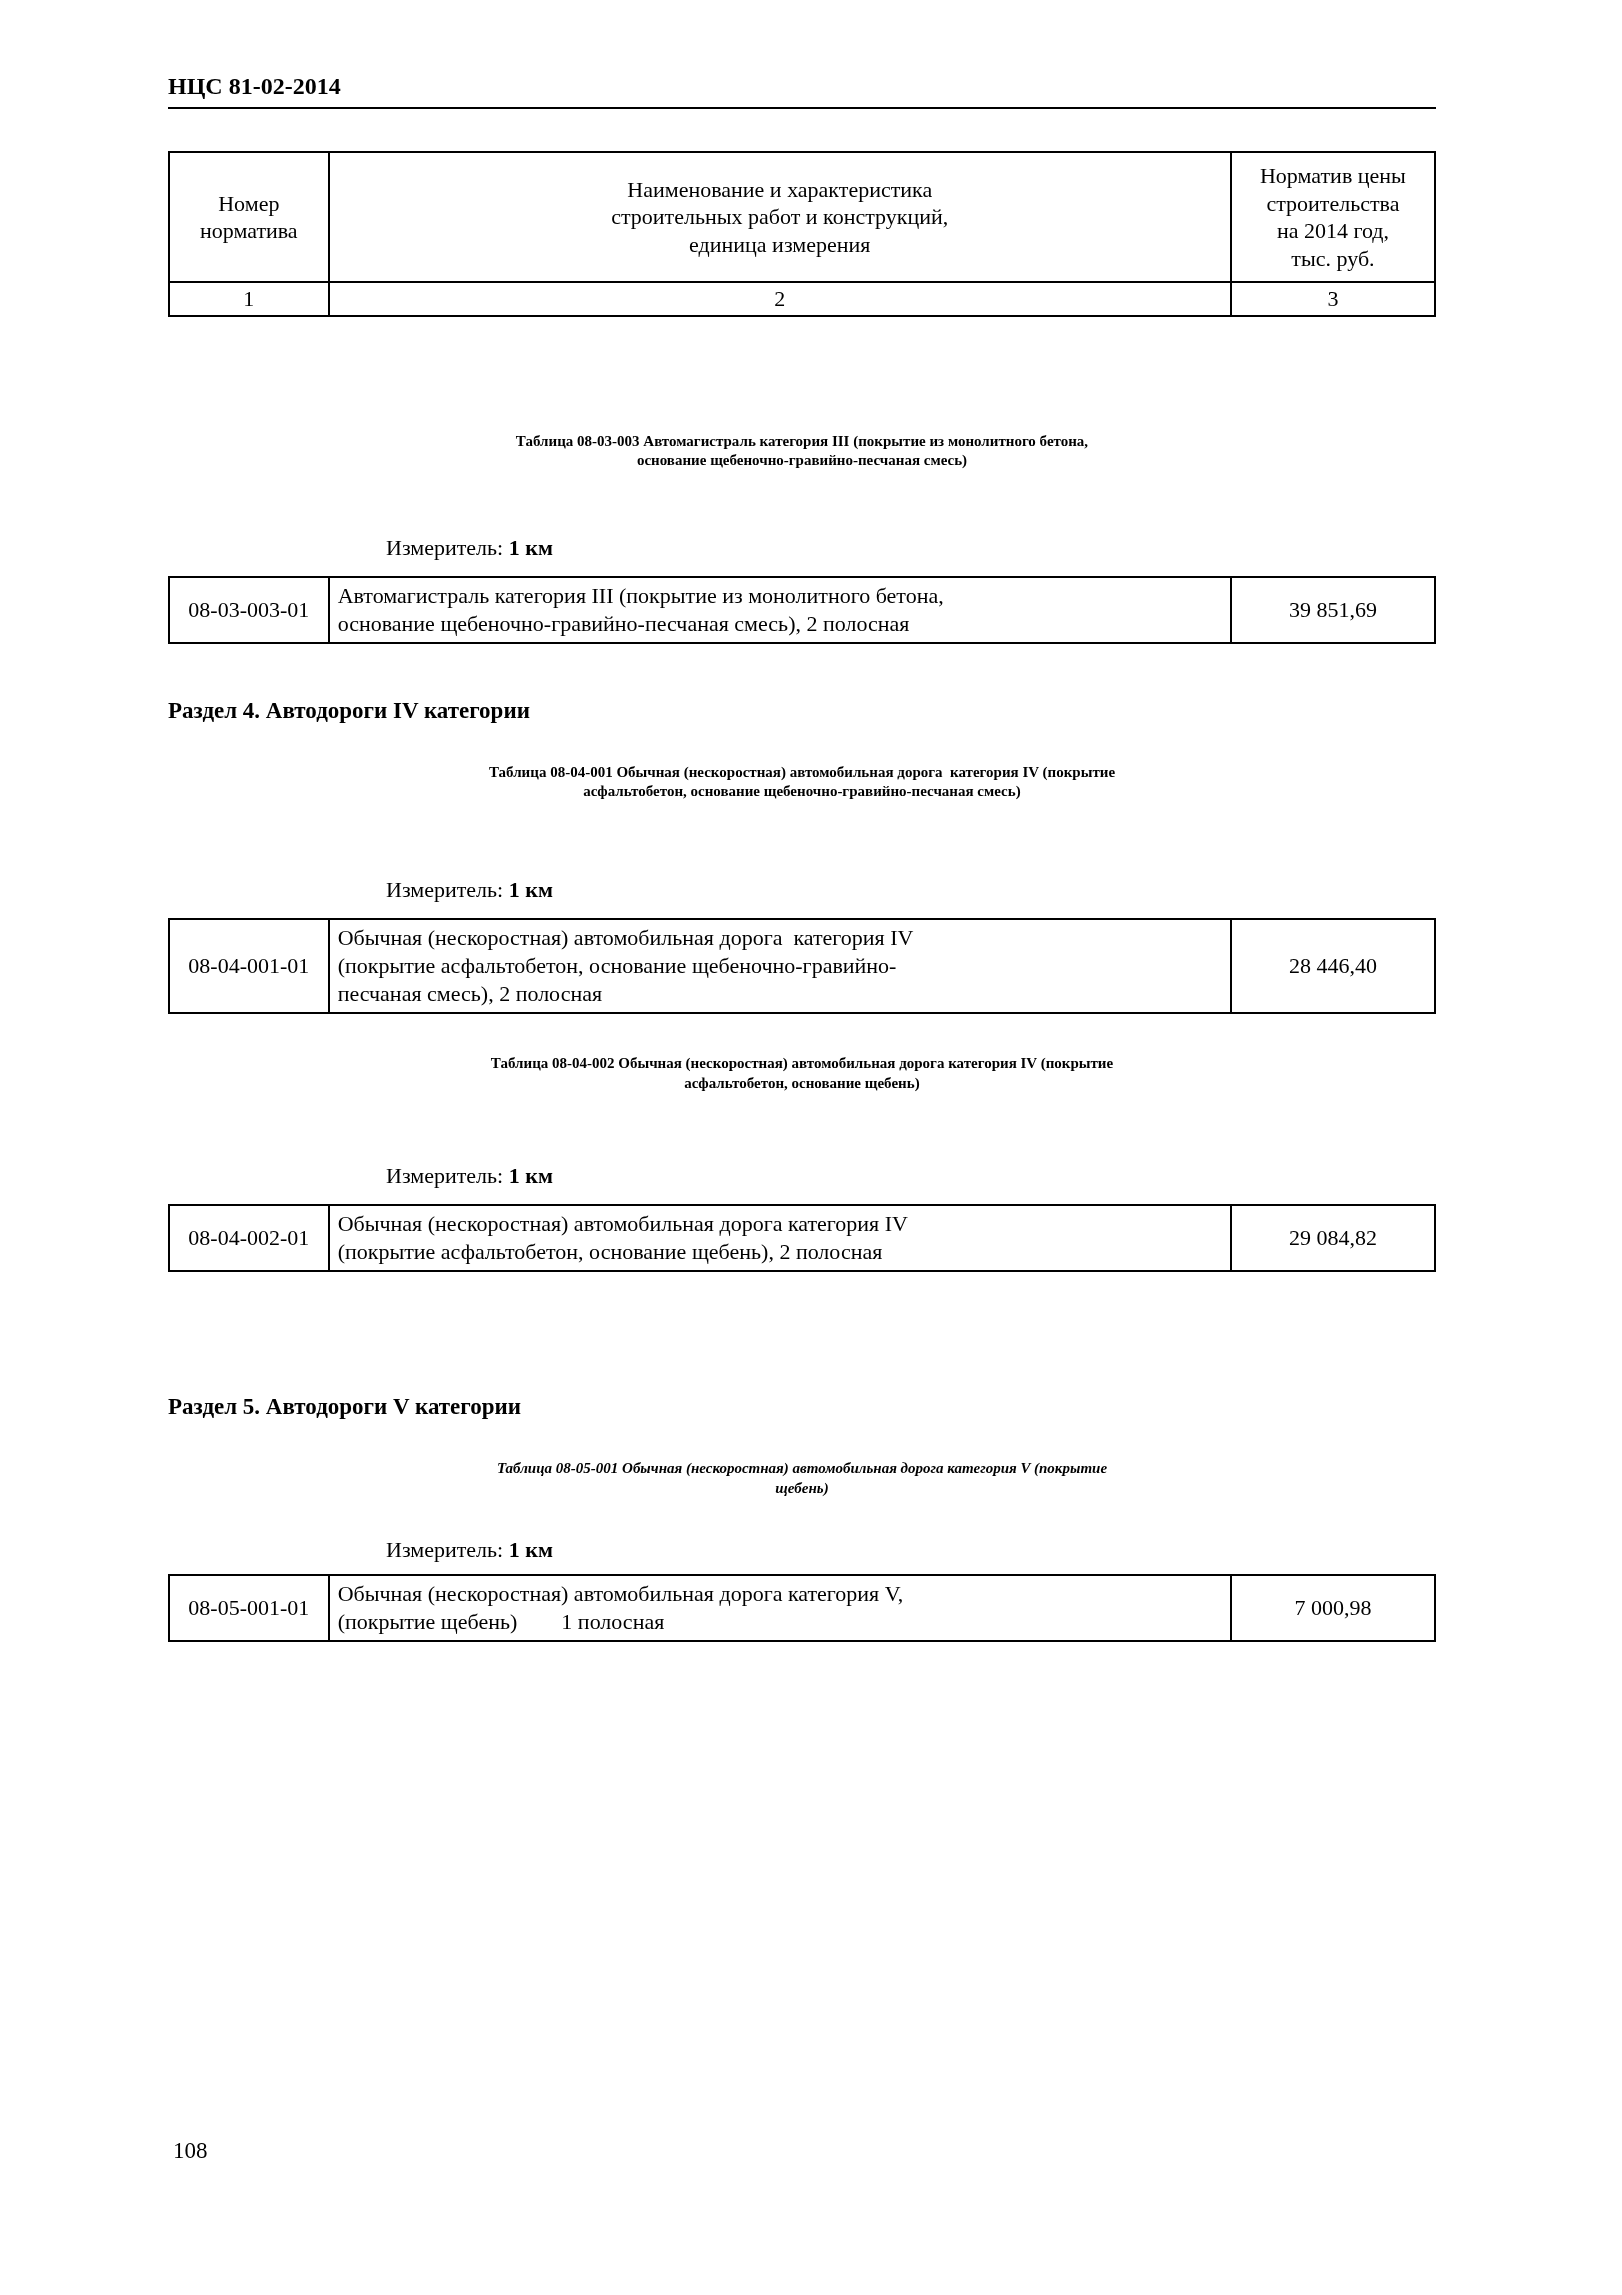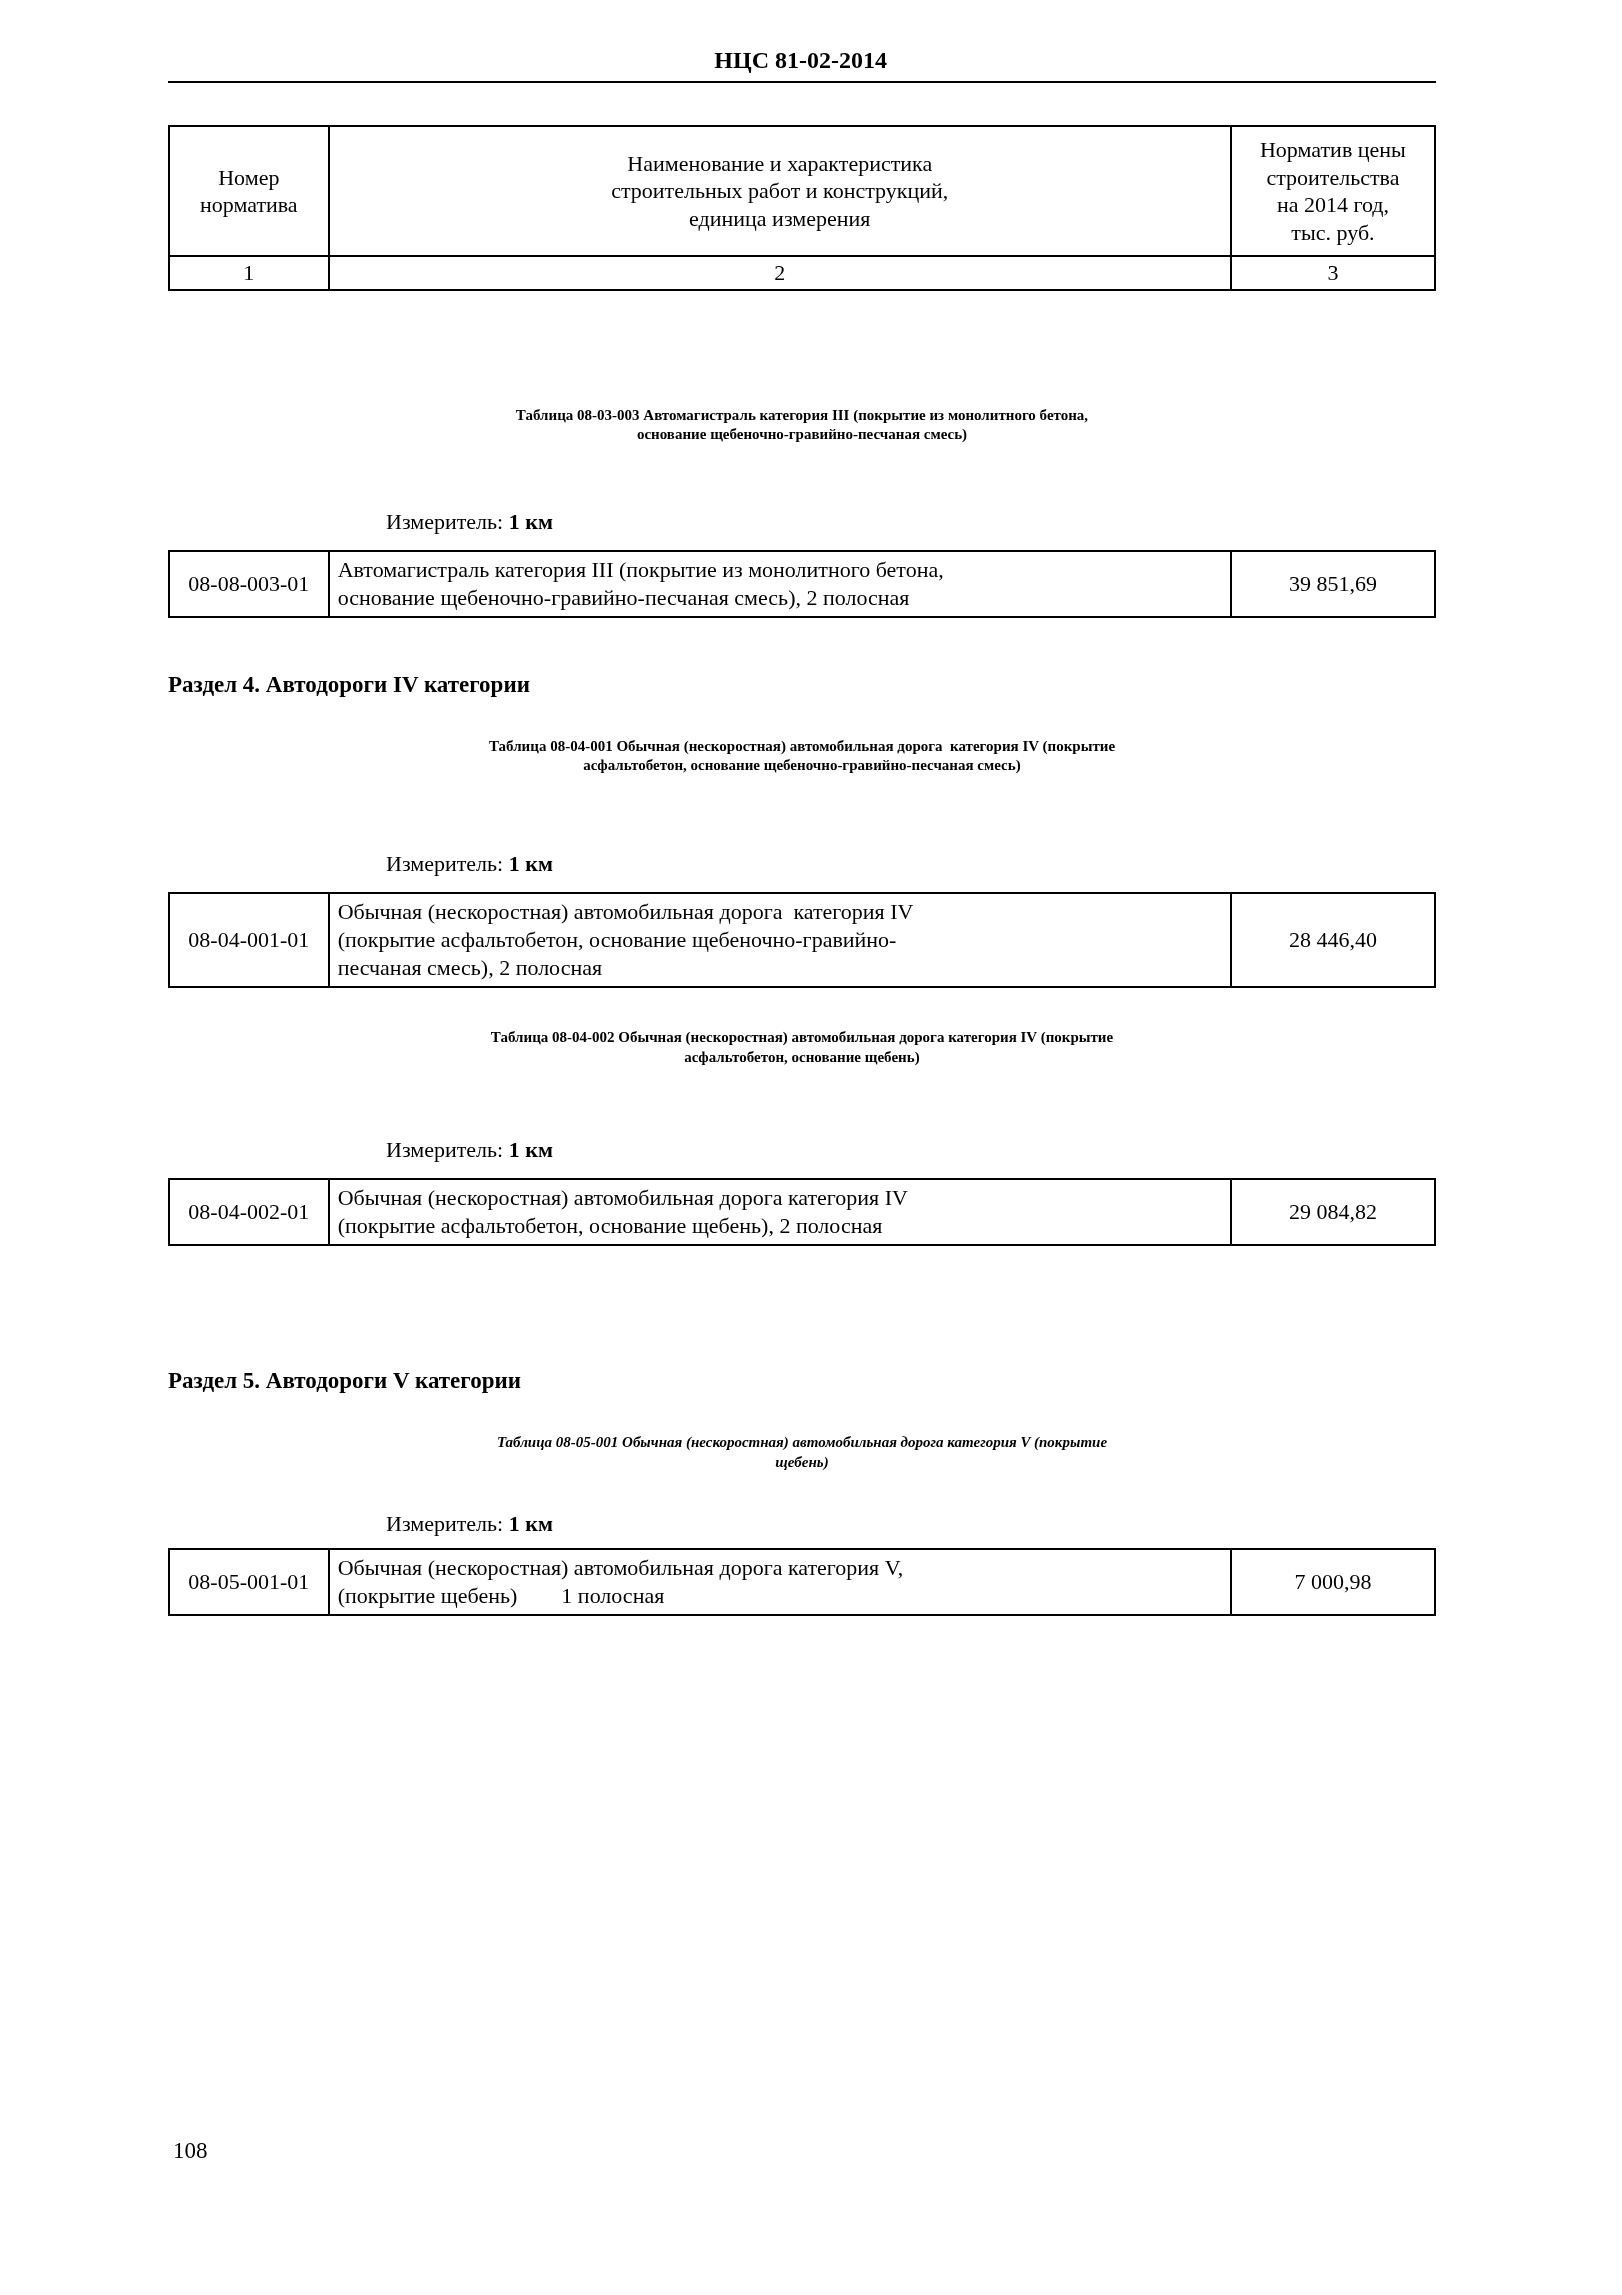--- a/index.html
+++ b/index.html
@@ -18,24 +18,24 @@
   .content {
     position: absolute;
     left: 168px;
     top: 0;
     width: 1268px;
   }
   .pre { white-space: pre-wrap; }
 
   
   .doc-header {
-    padding-top: 47px;
+    padding-top: 73px;
     padding-bottom: 6.7px;
     border-bottom: 2.7px solid #000;
-    text-align: center;
+    text-align: left;
   }
   .doc-header span {
     font-weight: bold;
     font-size: 24px;
     padding-right: 2.7px;
   }
 
   
   table { border-collapse: collapse; width: 1268px; table-layout: fixed; }
   td { border: 2px solid #000; vertical-align: middle; }
@@ -124,21 +124,21 @@
 
     <div class="tbl-title b1-title pre">Таблица 08-03-003 Автомагистраль категория III (покрытие из монолитного бетона,
 основание щебеночно-гравийно-песчаная смесь)</div>
     <div class="measure b1-measure">
       <span>Измеритель:</span>
       <span class="mv">1 км</span>
     </div>
     <table class="data-table">
       <tbody>
         <tr>
-          <td class="col-code cell-code">08-08-003-01</td>
+          <td class="col-code cell-code">08-03-003-01</td>
           <td class="col-desc cell-desc pre">Автомагистраль категория III (покрытие из монолитного бетона,
 основание щебеночно-гравийно-песчаная смесь), 2 полосная</td>
           <td class="col-price cell-price">39 851,69</td>
         </tr>
       </tbody>
     </table>
 
     <div class="section-title sec4">Раздел 4. Автодороги IV категории</div>
 
     <div class="tbl-title b2-title pre">Таблица 08-04-001 Обычная (нескоростная) автомобильная дорога  категория IV (покрытие

